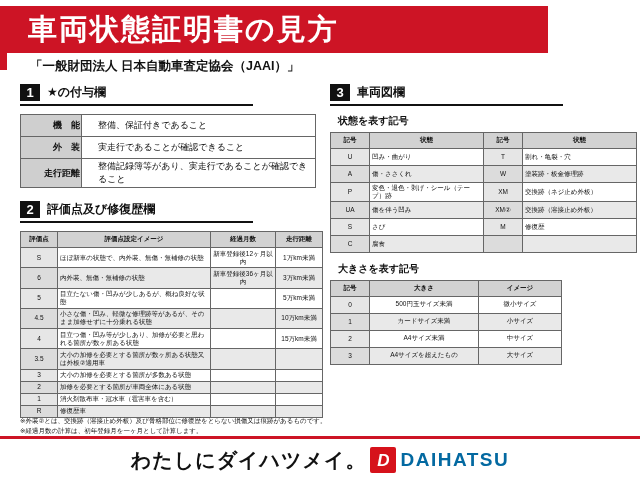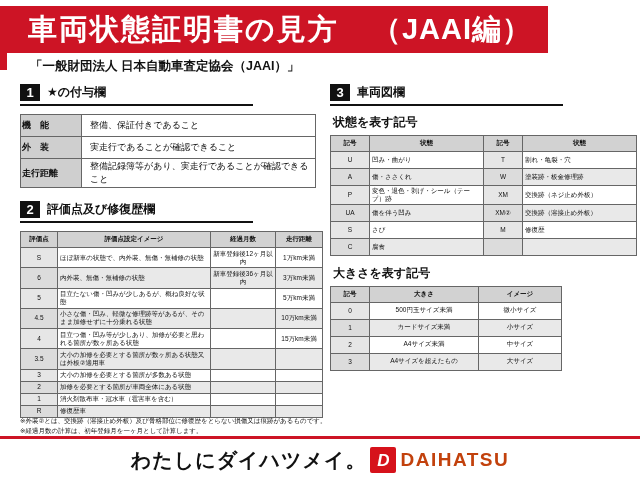--- a/index.html
+++ b/index.html
@@ -21,22 +21,22 @@
   .sec-head { display:flex; align-items:center; gap:7px; border-bottom:2.5px solid #111; padding-bottom:3px; width:233px; margin-bottom:8px; }
   .sec-num { background:#111; color:#fff; min-width:20px; height:17px; display:flex; align-items:center; justify-content:center; font-weight:bold; font-size:13px; }
   .sec-title { font-weight:bold; font-size:12px; }
 
   
   table { border-collapse:collapse; border:1.5px solid #444; }
   td,th { border:1px solid #666; }
 
   .t1tbl { width:296px; font-size:9px; margin-top:2px; }
   .t1tbl td { height:19px; }
-  .t1tbl .lab { width:58px; background:#cfcfcf; text-align:left; font-weight:bold; }
-  .t1tbl .val { padding-left:8px; background:#fff; }
+  .t1tbl .lab { width:58px; background:#cfcfcf; text-align:right; font-weight:bold; }
+  .t1tbl .val { padding-left:16px; background:#fff; }
 
   .t2tbl { width:296px; font-size:6.5px; margin-top:4px; table-layout:fixed; }
   .t2tbl th { background:#d2d2d2; font-weight:bold; height:13px; text-align:center; padding:1px; }
   .t2tbl td { padding:1.5px 2px; line-height:1.25; }
   .t2tbl .w0{width:34px;} .t2tbl .w1{width:150px;} .t2tbl .w2{width:62px;} .t2tbl .w3{width:44px;}
 
   .t3tbl { width:298px; font-size:6.5px; table-layout:fixed; }
   .t3tbl th { background:#d2d2d2; font-weight:bold; height:13px; text-align:center; padding:1px; }
   .t3tbl td { height:14px; padding:1px 2px; line-height:1.2; }
   .t3tbl .s0{width:36px;} .t3tbl .s1{width:111px;}
@@ -45,40 +45,39 @@
   .t4tbl th { background:#d2d2d2; font-weight:bold; height:13px; text-align:center; padding:1px; }
   .t4tbl td { height:14px; padding:1px 2px; text-align:center; }
   .t4tbl .z0{width:36px;} .t4tbl .z1{width:106px;} .t4tbl .z2{width:80px;}
 
   .c { text-align:center; }
   td.sym { background:#e6e6e6; text-align:center; }
   tr.alt td { background:#e9e9e9; }
   tr.alt td.sym { background:#dcdcdc; }
   .desc { padding-left:4px; }
 
-  .cap { font-weight:bold; font-size:12px; margin:2px 3px 4px; }
+  .cap { font-weight:bold; font-size:10px; margin:2px 8px 4px; }
   .cap2 { margin-top:9px; }
 
   
   .notes { position:absolute; left:20px; top:416px; font-size:6.5px; line-height:1.6; }
   .rule { position:absolute; left:0; top:436px; width:640px; height:3px; background:#cd1425; }
   .footer { position:absolute; left:0; top:442px; width:640px; height:36px; display:flex; align-items:center; justify-content:center; gap:4px; }
   .slogan { font-size:20px; font-weight:bold; letter-spacing:1px; color:#111; white-space:nowrap; }
   .logo-box { width:26px; height:26px; background:#d6121b; border-radius:2px; display:flex; align-items:center; justify-content:center; }
   .logo-d { color:#fff; font-weight:bold; font-style:italic; font-size:17px; line-height:1; }
-  .brand { font-size:19px; font-weight:bold; color:#c2410c; letter-spacing:1.5px; }
+  .brand { font-size:19px; font-weight:bold; color:#0369a1; letter-spacing:1.5px; }
 </style>
 </head>
 <body>
 
 <div id="page">
 
   <div class="banner">
     <span class="t1">車両状態証明書の見方</span>
-    <span class="t2">（JAAI編）</span>
   </div>
   <div class="red-tab"></div>
   <div class="subtitle">「一般財団法人 日本自動車査定協会（JAAI）」</div>
 
   <div class="col-left">
 
     <div class="sec-head">
       <span class="sec-num">1</span>
       <span class="sec-title">★の付与欄</span>
     </div>

